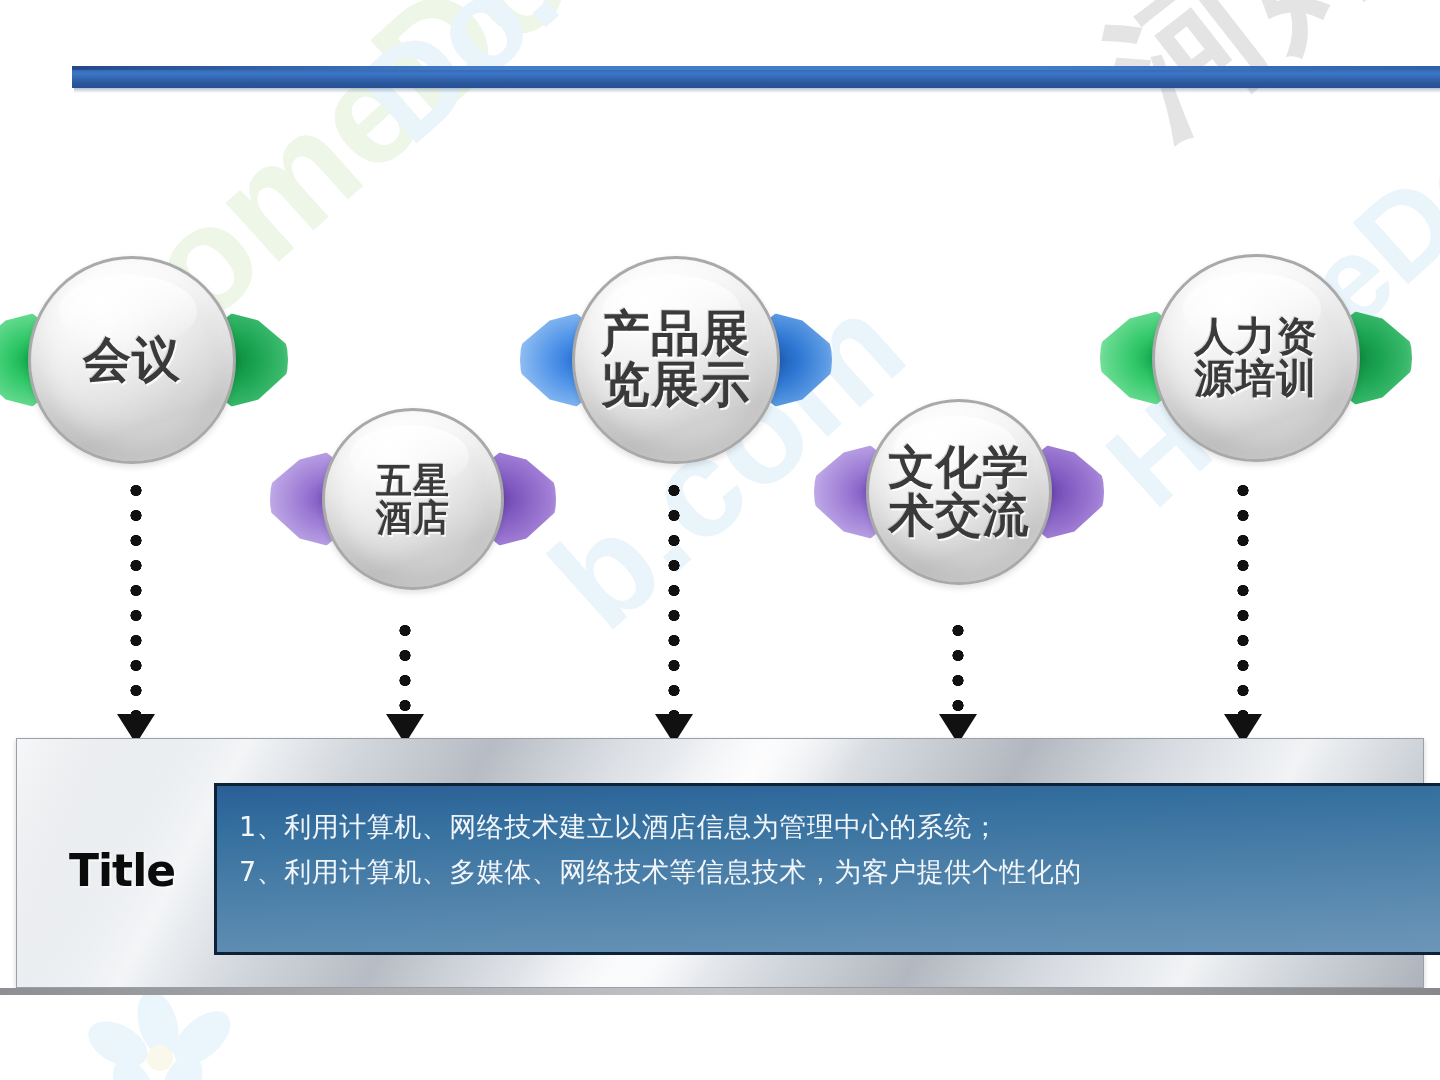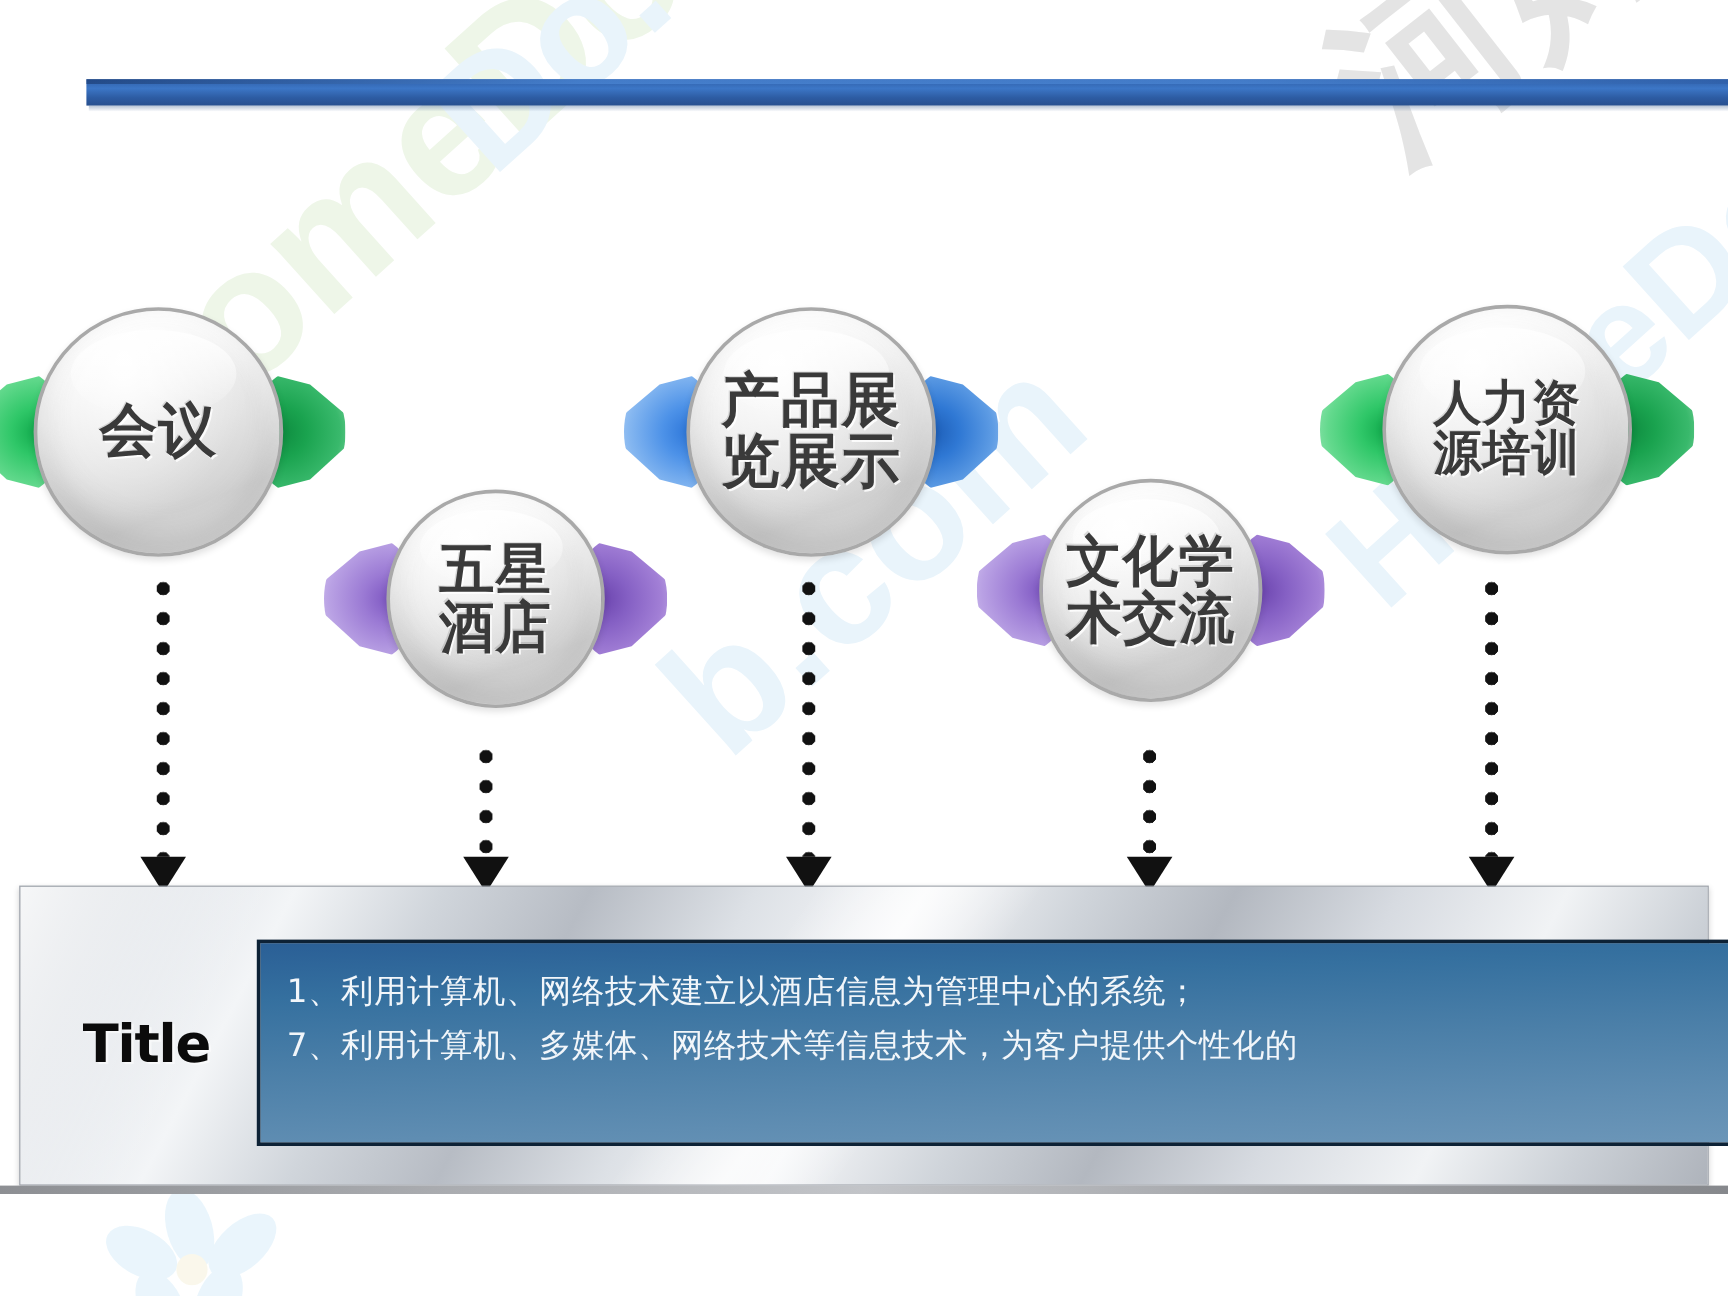--- a/index.html
+++ b/index.html
@@ -203,21 +203,21 @@
     <div class="wing left g"></div>
     <div class="wing right g"></div>
     <div class="ball"></div>
     <div class="ball-label" style="font-size:48px;">会议</div>
   </div>
 
   <div class="bubble" style="left:322px; top:408px; width:182px; height:182px;">
     <div class="wing left p"></div>
     <div class="wing right p"></div>
     <div class="ball"></div>
-    <div class="ball-label" style="font-size:46px;">五星<br>酒店</div>
+    <div class="ball-label" style="font-size:36px;">五星<br>酒店</div>
   </div>
 
   <div class="bubble" style="left:572px; top:256px; width:208px; height:208px;">
     <div class="wing left b"></div>
     <div class="wing right b"></div>
     <div class="ball"></div>
     <div class="ball-label" style="font-size:49px;">产品展<br>览展示</div>
   </div>
 
   <div class="bubble" style="left:866px; top:399px; width:186px; height:186px;">

